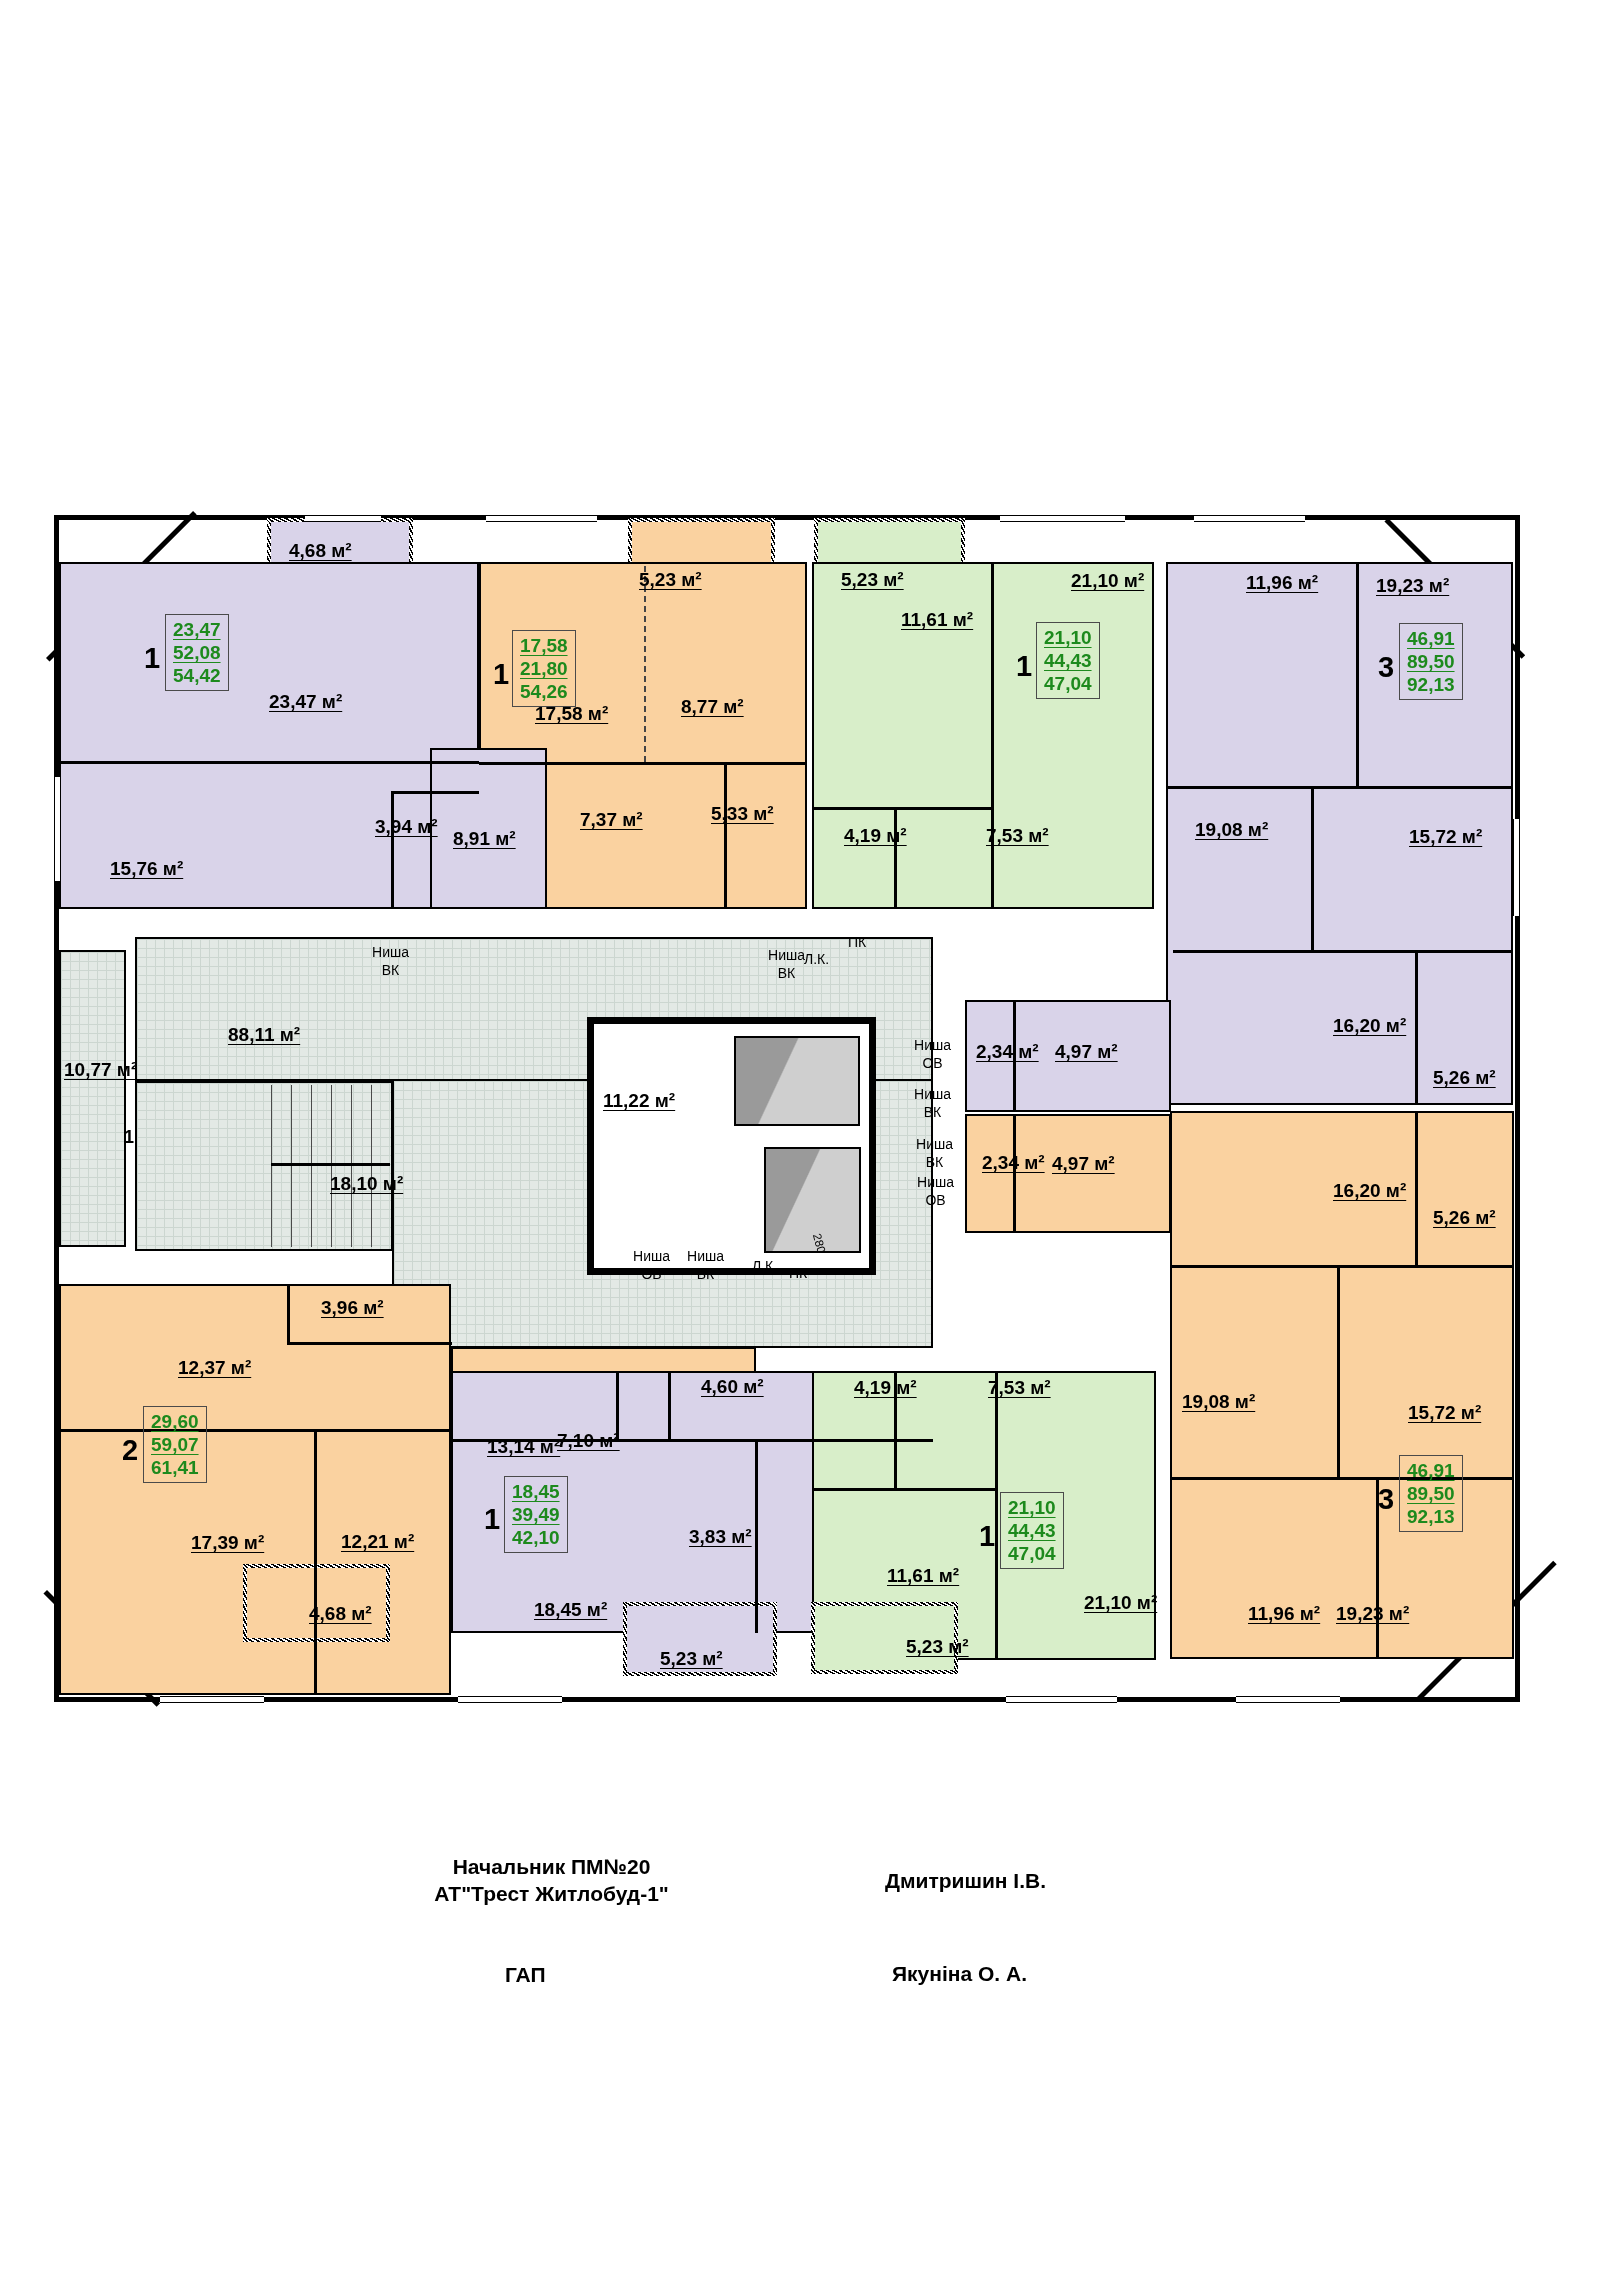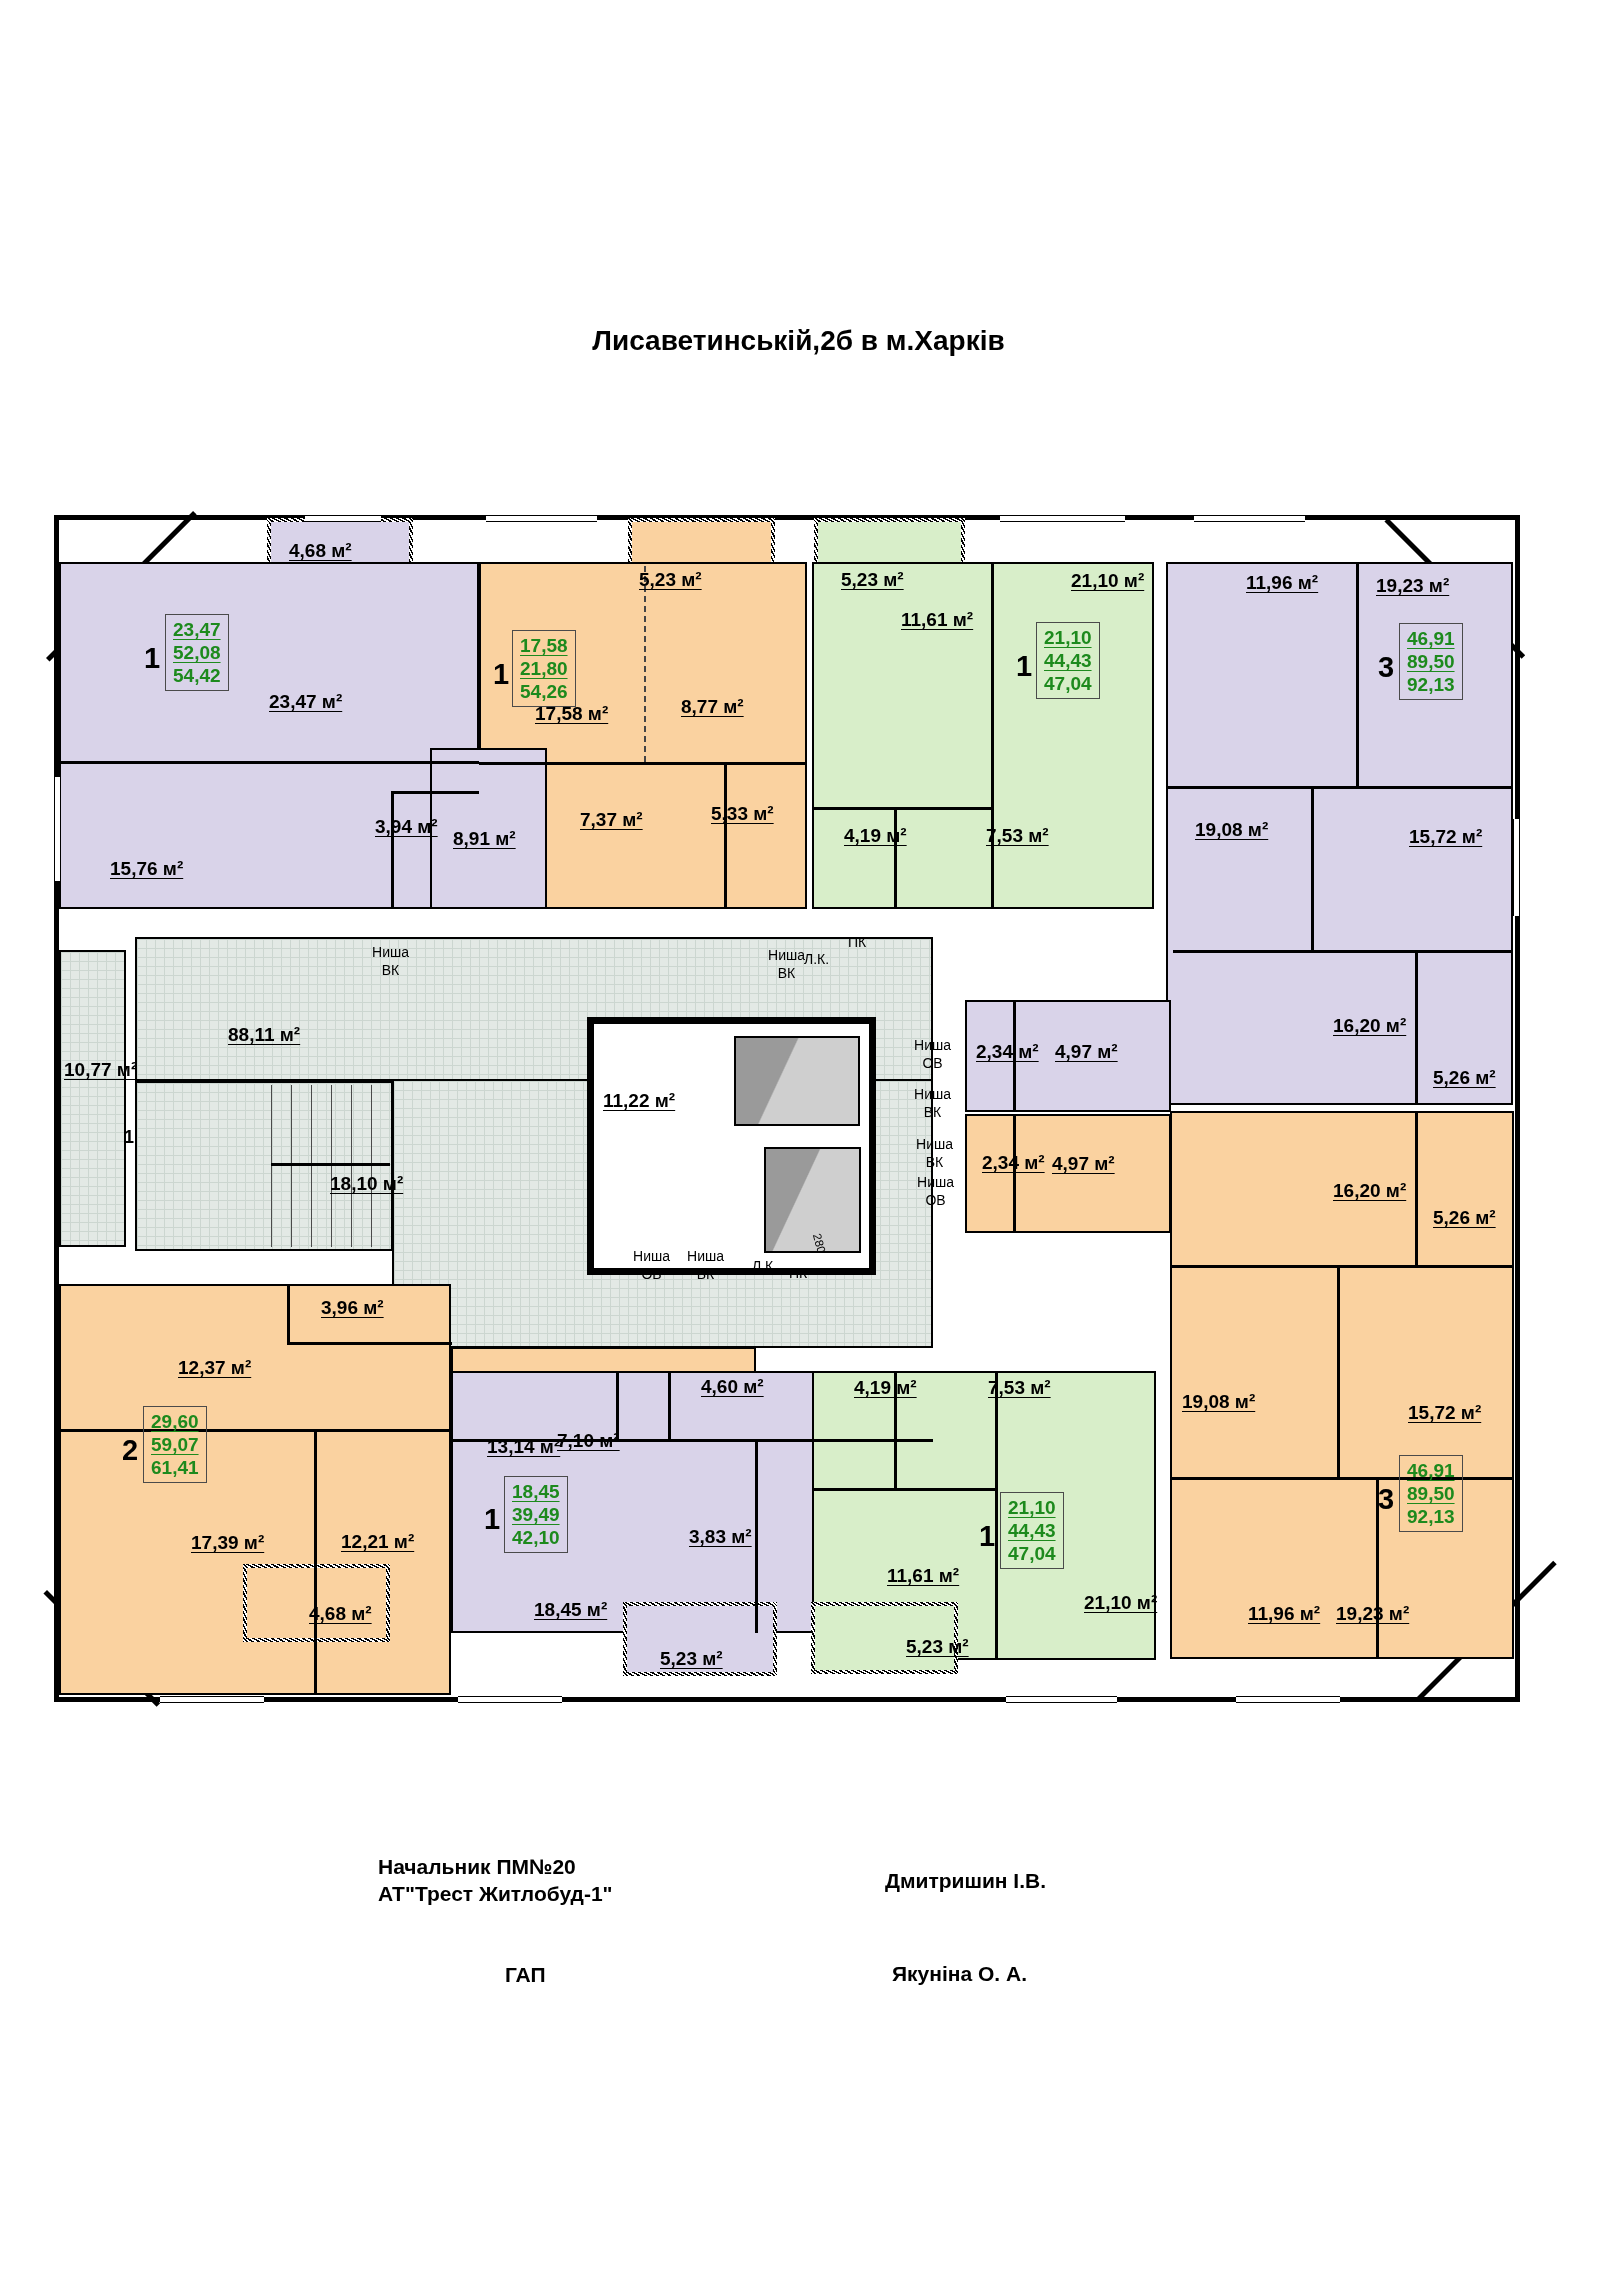--- a/index.html
+++ b/index.html
@@ -28,28 +28,27 @@
   .statbox{position:absolute;border:1.4px solid #4a4a4a;padding:3.5px 7px;display:flex;
         flex-direction:column;align-items:center;gap:1.4px;}
   .statbox .v{font-size:19px;font-weight:bold;color:#1d8a1d;line-height:1.15;}
   .statbox .v.u{text-decoration:underline;text-decoration-thickness:1.4px;text-underline-offset:2.8px;}
   .aptnum{position:absolute;font-size:29px;font-weight:bold;color:#000;}
   .shaft{position:absolute;box-sizing:border-box;border:2.1px solid #000;
         background:linear-gradient(115deg,#9a9a9a 38%,#cfcfcf 39%);}
   .stairs{position:absolute;background:repeating-linear-gradient(90deg,#4a4a4a 0 1.4px,transparent 1.4px 20px);}
   .window{position:absolute;background:#fff;border-top:1.4px solid #000;border-bottom:1.4px solid #000;box-sizing:border-box;}
   .footer-text{position:absolute;font-size:21px;font-weight:bold;white-space:nowrap;}
-  .center{text-align:left;}
+  .center{text-align:center;}
 </style>
 </head>
 <body>
 
 <div id="page">
 
-  <div class="title-line" style="top:325px">Лисаветинській,2б в м.Харків</div>
 
   <div class="outer" style="left:54px;top:515px;width:1466px;height:1187px"></div>
   <div class="chamfer" style="left:46px;top:658px;width:208px;transform:rotate(-45deg)"></div>
   <div class="chamfer" style="left:1388px;top:518px;width:194px;transform:rotate(45deg)"></div>
   <div class="chamfer" style="left:1416px;top:1698px;width:194px;transform:rotate(-45deg)"></div>
   <div class="chamfer" style="left:47px;top:1590px;width:160px;transform:rotate(45deg)"></div>
 
   <div class="room purple balcony" style="left:267px;top:518px;width:146px;height:76px"></div>
   <div class="room purple" style="left:59px;top:562px;width:420px;height:347px"></div>
 

